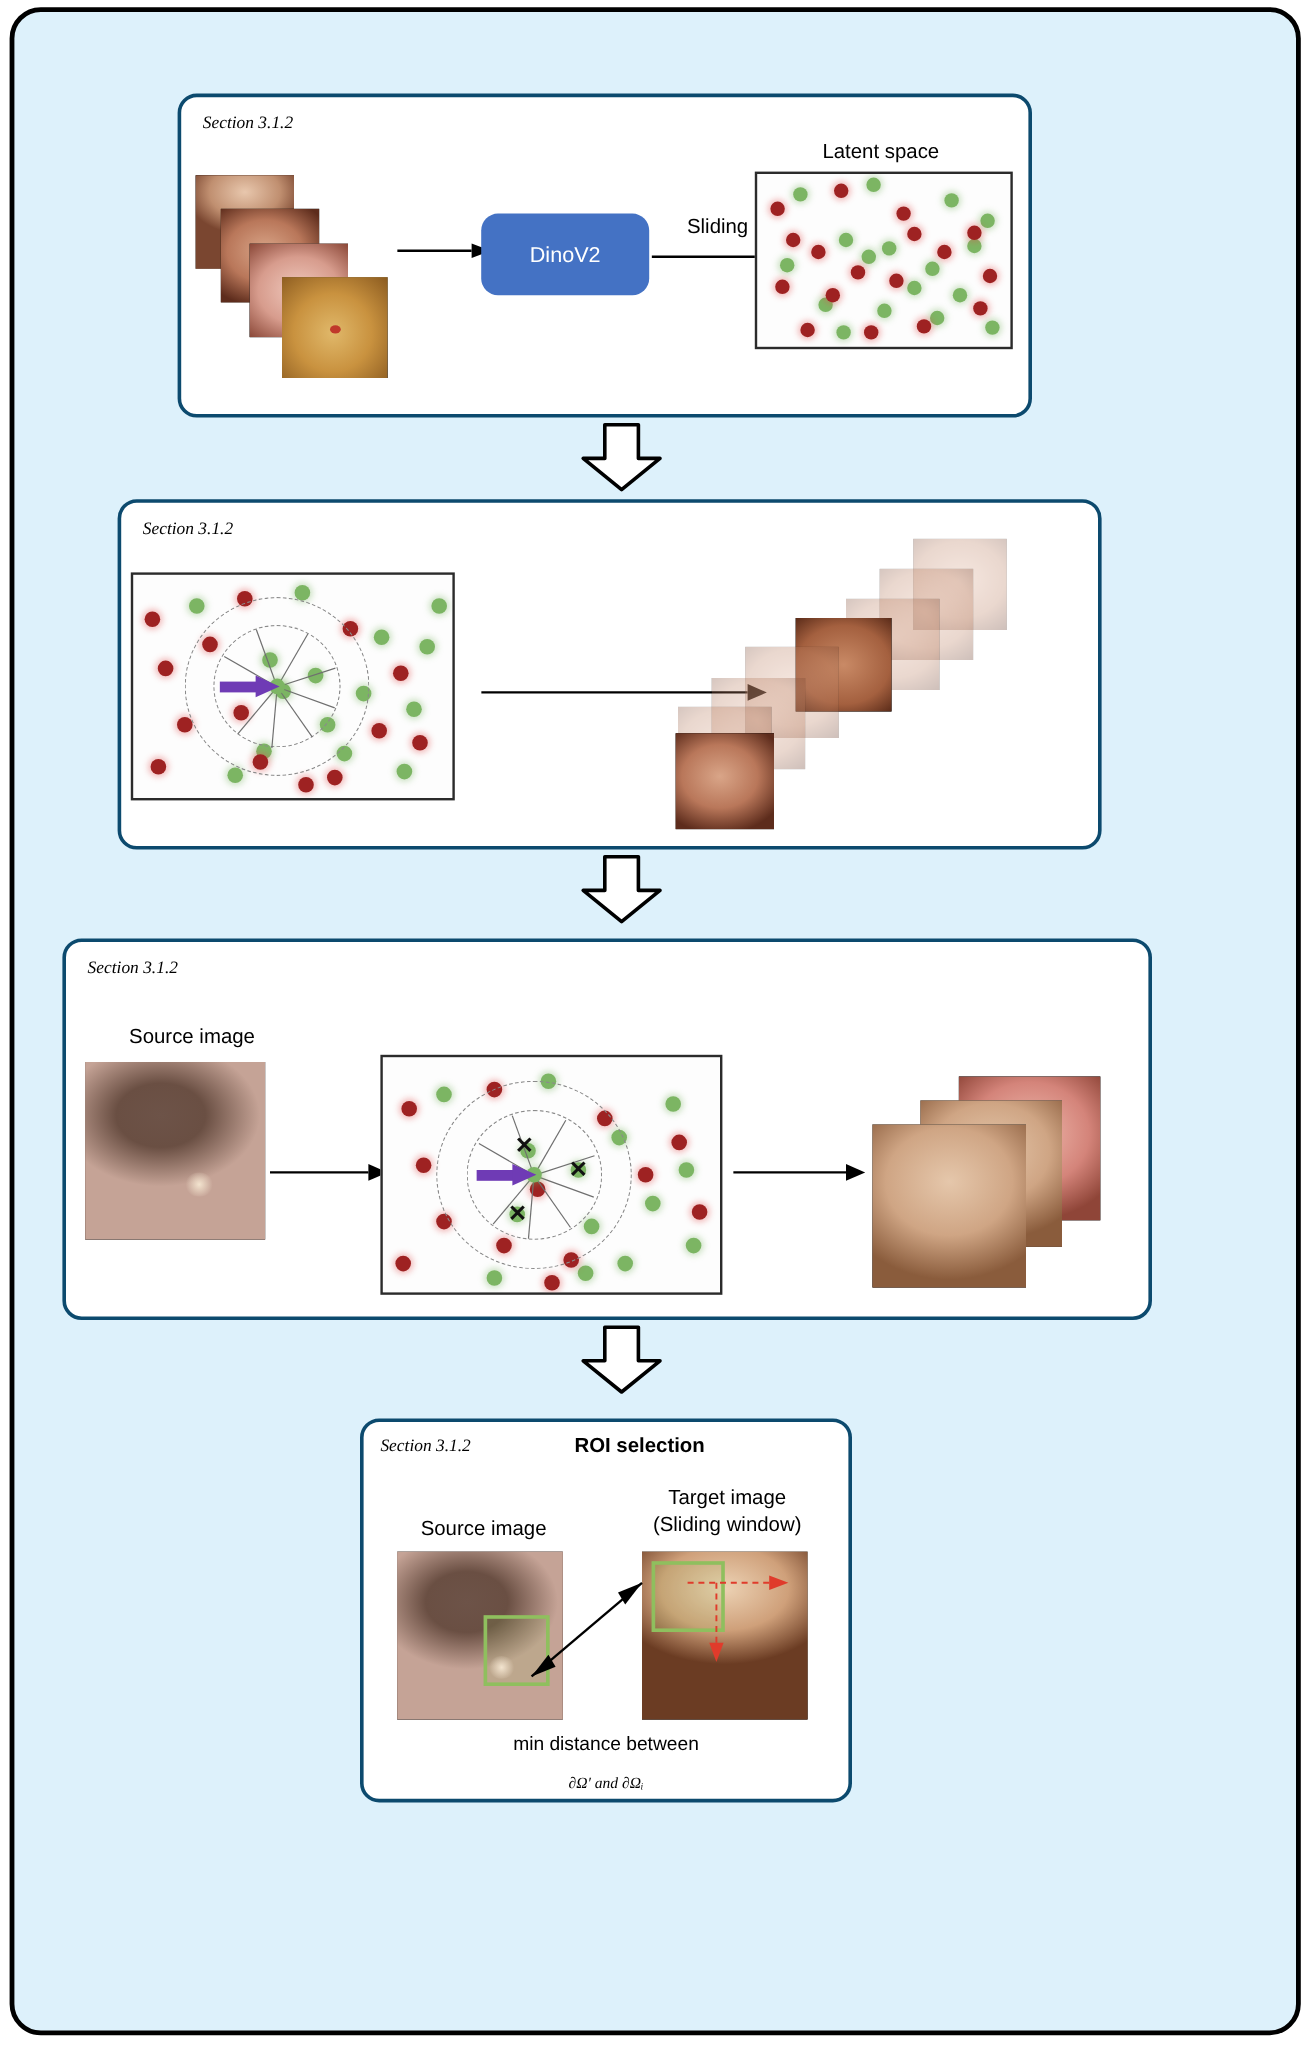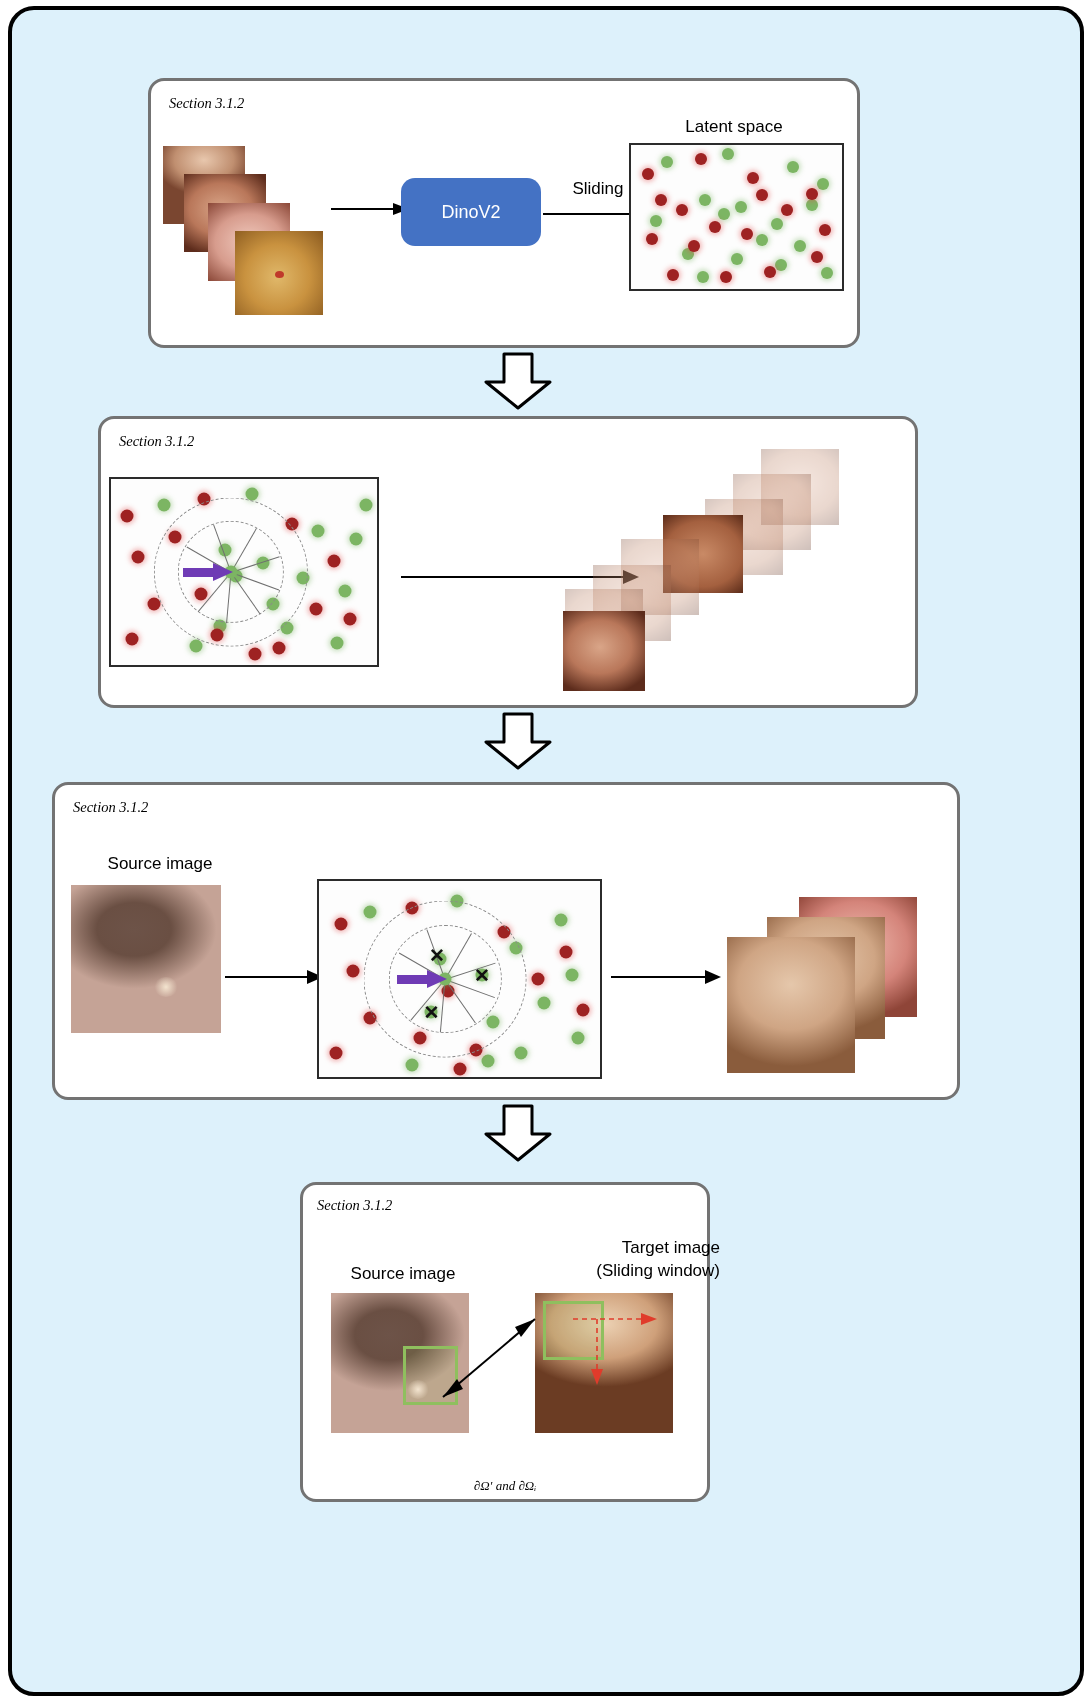--- a/index.html
+++ b/index.html
@@ -35,21 +35,21 @@
     font-size: 27px;
     font-weight: bold;
     color: #3b3f97;
     letter-spacing: 0.2px;
   }
 
   
   .panel {
     position: absolute;
     background: #ffffff;
-    border: 3px solid #737373;
+    border: 3px solid #0c4a6e;
     border-radius: 16px;
   }
   .panel-section {
     position: absolute;
     font-style: italic;
     font-size: 14.5px;
     color: #000;
     font-family: "Liberation Serif", serif;
   }
   .panel-title {
@@ -428,23 +428,24 @@
         <div class="inner"></div>
       </div>
   </div>
 
   <svg class="down-arrow" style="left:482px; top:1104px;" width="72" height="58">
     <polygon points="22,2 50,2 50,30 68,30 36,56 4,30 22,30" fill="#ffffff" stroke="#000" stroke-width="3" stroke-linejoin="round"></polygon>
   </svg>
 
   <div class="panel" style="left:300px; top:1182px; width:410px; height:320px;">
     <div class="panel-section" style="left:14px; top:12px;">Section 3.1.2</div>
+    <div class="panel-title" style="left:28px; top:10px; width:100%;">ROI selection</div>
 
     <div class="lbl" style="left:10px; top:78px; width:180px;">Source image</div>
-    <div class="lbl" style="left:231px; top:52px; width:186px;text-align:right;">Target image
+    <div class="lbl" style="left:210px; top:52px; width:186px;">Target image
 (Sliding window)</div>
 
     <div class="tile t-src" style="left:28px; top:108px; width:138px; height:140px;">
       <div class="inner"></div>
       <div class="roi-box" style="left:52%; top:38%; width:40%; height:42%;"></div>
     </div>
 
     <div class="tile t-tgt" style="left:232px; top:108px; width:138px; height:140px;">
       <div class="inner"></div>
       <div class="roi-box" style="left:6%; top:6%; width:44%; height:42%;"></div>
@@ -456,16 +457,17 @@
         <polygon points="56,76 68,76 62,92" fill="#e03b2b"></polygon>
       </svg>
     </div>
 
     <svg style="position:absolute; left:120px; top:120px;" width="130" height="110">
       <line x1="20" y1="92" x2="112" y2="14" stroke="#000" stroke-width="2"></line>
       <polygon points="20,92 40,84 34,74" fill="#000"></polygon>
       <polygon points="112,14 92,22 98,32" fill="#000"></polygon>
     </svg>
 
+    <div class="lbl" style="left:0; top:258px; width:100%; font-size:16px;">min distance between</div>
     <div class="lbl" style="left:0; top:292px; width:100%; font-size:13px; font-family:Liberation Serif, serif; font-style:italic;">∂Ω′ and ∂Ωᵢ</div>
   </div>
 
 </div>
 
 </body></html>

